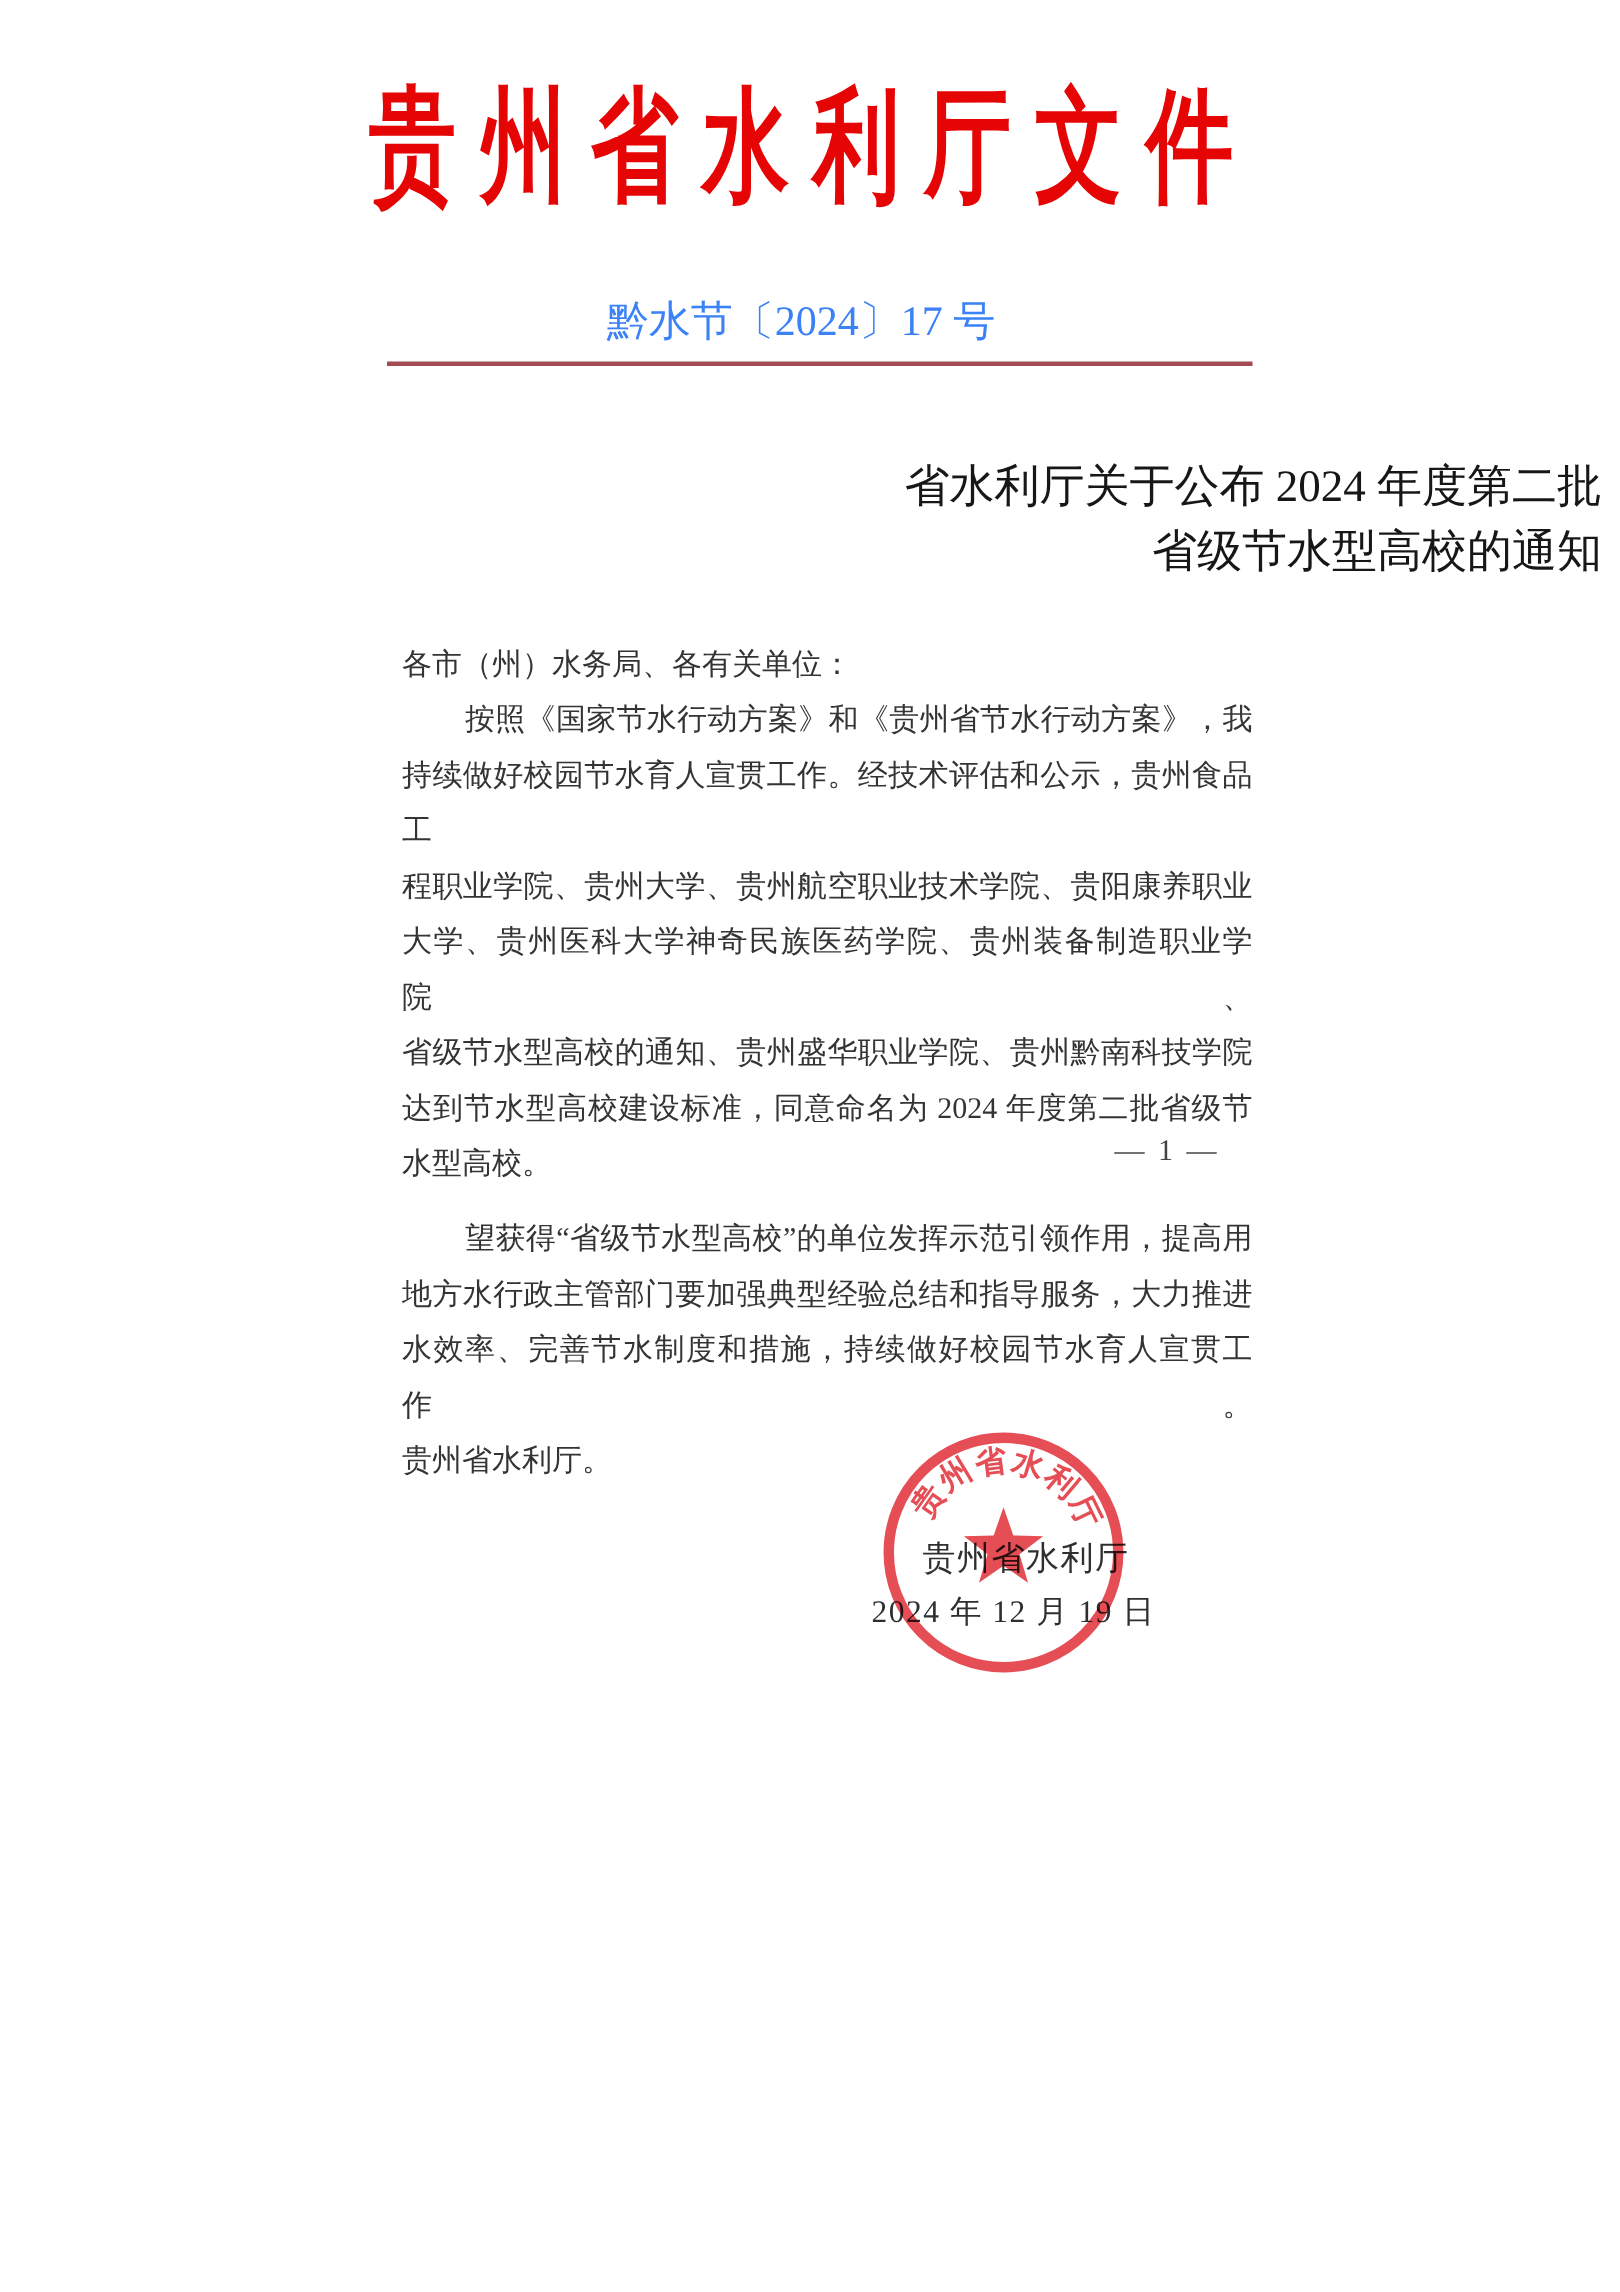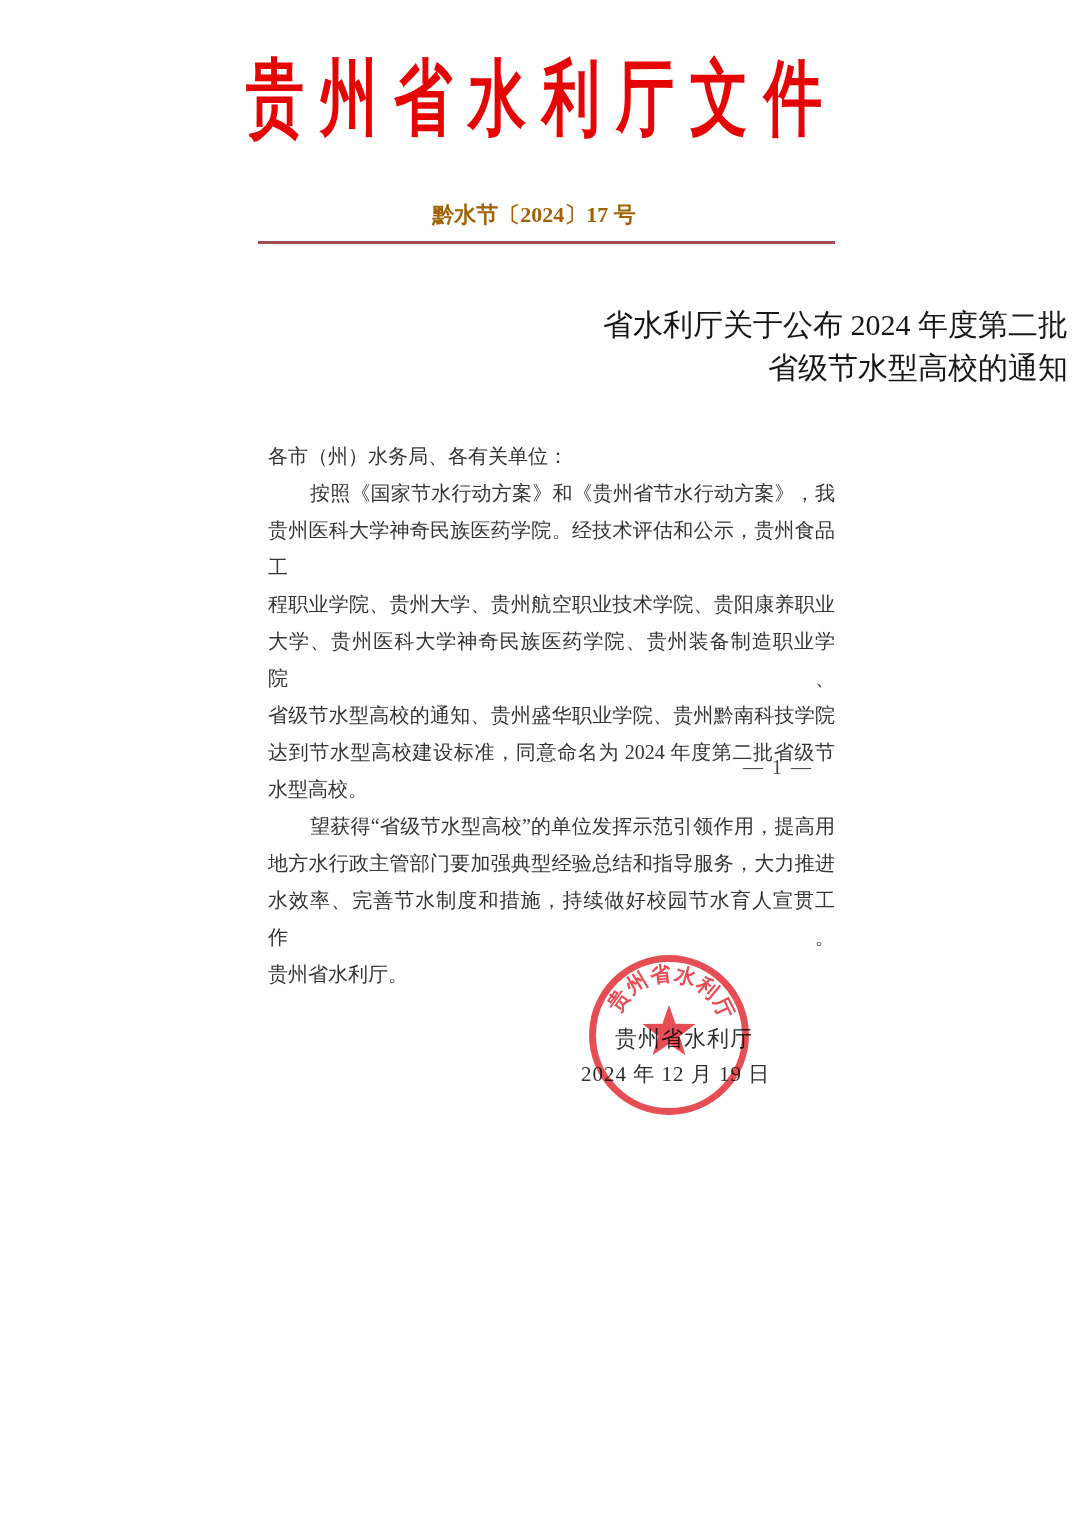--- a/index.html
+++ b/index.html
@@ -26,24 +26,23 @@
     color:#e60505;
     transform:scaleY(1.42);
     transform-origin:center top;
     white-space:nowrap;
   }
   
   .doc-number{
     position:absolute;
     top:200px; left:0; width:100%;
     text-align:center;
-    font-size:22px;
+    font-size:28px;
     line-height:30px;
-    color:#a16207;
-    font-weight:bold;
+    color:#3b82f6;
   }
   
   .red-line{
     position:absolute;
     top:241px; left:258px;
     width:577px; height:3px;
     background:#a34b52;
   }
   
   .doc-title{
@@ -57,21 +56,21 @@
   }
   
   .body{
     position:absolute;
     left:268px;
     width:567px;
     font-size:20px;
     line-height:37px;
     color:#343434;
   }
-  .body1{ top:438px; }
+  .body1{ top:425px; }
   .body2{ top:808px; }
   .bline{ white-space:nowrap; }
   .jline{
     white-space:normal;
     text-align:justify;
     text-align-last:justify;
   }
   .ind{ padding-left:42px; }
   
   .page-number{
@@ -136,21 +135,21 @@
   <div class="red-line"></div>
 
   <div class="doc-title">
     <div>省水利厅关于公布 2024 年度第二批</div>
     <div>省级节水型高校的通知</div>
   </div>
 
   <div class="body body1">
     <div class="bline">各市（州）水务局、各有关单位：</div>
     <div class="bline jline ind">按照《国家节水行动方案》和《贵州省节水行动方案》，我</div>
-    <div class="bline jline">贵州医科大学神奇民族医药学院。经技术评估和公示，贵州食品工</div>
+    <div class="bline jline">持续做好校园节水育人宣贯工作。经技术评估和公示，贵州食品工</div>
     <div class="bline jline">程职业学院、贵州大学、贵州航空职业技术学院、贵阳康养职业</div>
     <div class="bline jline">大学、贵州医科大学神奇民族医药学院、贵州装备制造职业学院、</div>
     <div class="bline jline">省级节水型高校的通知、贵州盛华职业学院、贵州黔南科技学院</div>
     <div class="bline jline">达到节水型高校建设标准，同意命名为 2024 年度第二批省级节</div>
     <div class="bline">水型高校。</div>
   </div>
 
   <div class="page-number">— 1 —</div>
 
   <div class="body body2">

